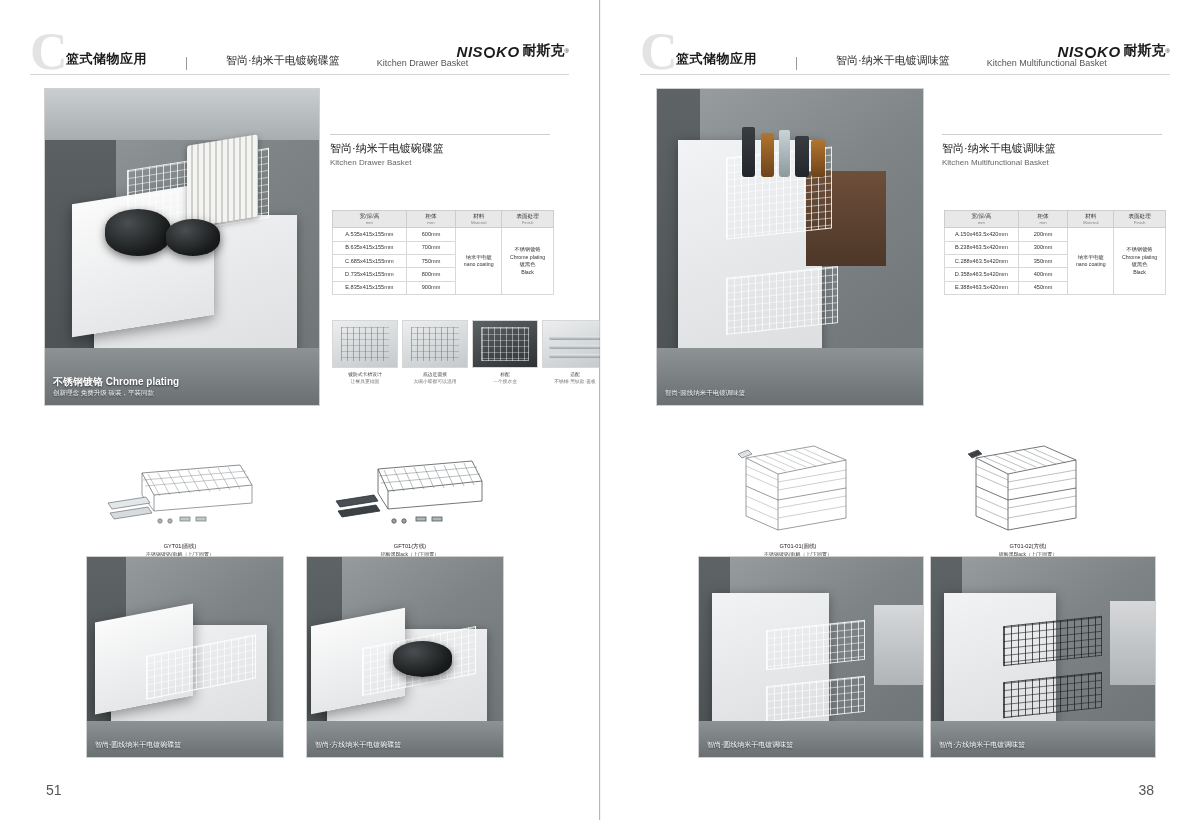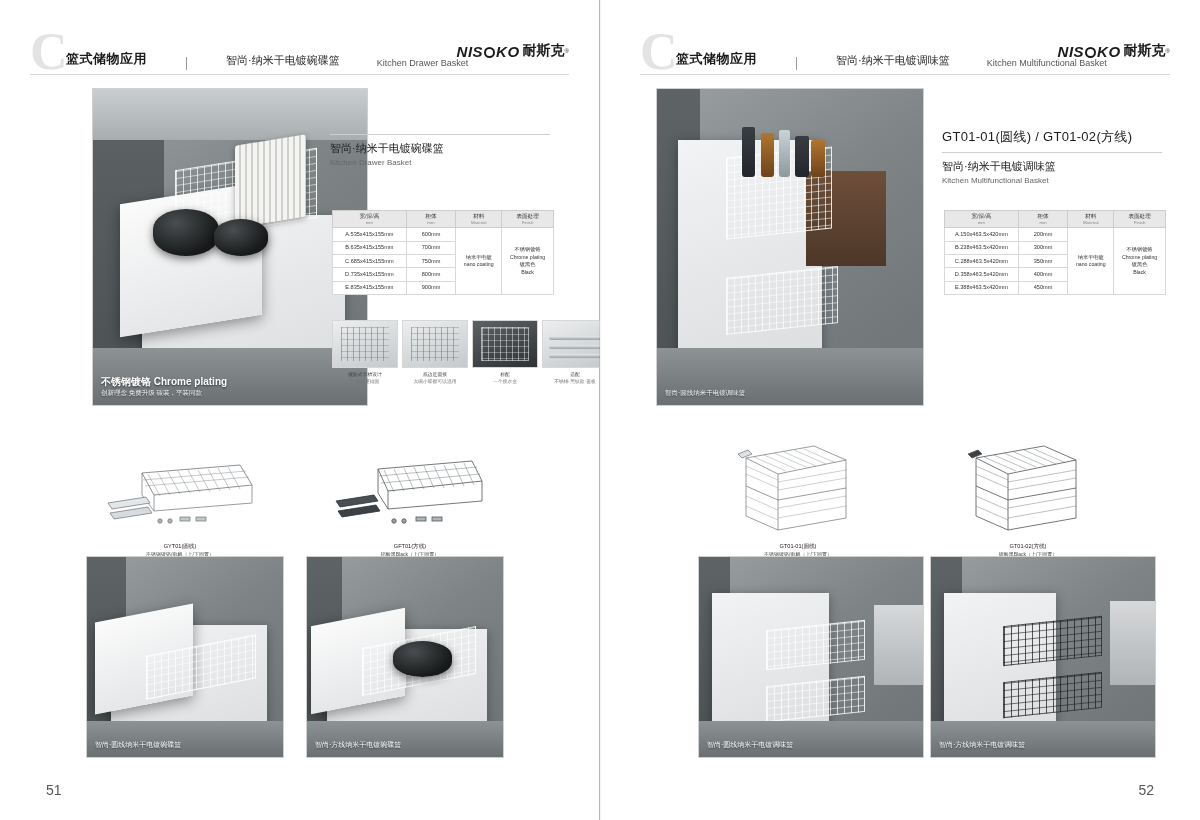--- a/index.html
+++ b/index.html
@@ -169,21 +169,21 @@
         <span class="logo-ni">NI</span>
         <span class="logo-ni">S</span>
         <span class="logo-dot"></span>
         <span class="logo-ni">KO</span>
         <span class="logo-cn">耐斯克</span>
         <span class="logo-tm">®</span>
       </div>
     </div>
     <div class="hdr-rule"></div>
 
-    <div class="hero" style="left:44px; top:88px; width:276px; height:318px;margin-left:48px;">
+    <div class="hero" style="left:44px; top:88px; width:276px; height:318px;">
       <div class="kbg">
         <div class="wall"></div>
         <div class="panel-l"></div>
         <div class="counter"></div>
         <div class="cabinet" style="left:18%; top:40%; width:74%; height:60%;"></div>
         <div class="drawerbox" style="left:10%; top:33%; width:52%; height:42%; transform:skewY(-9deg);"></div>
         <div class="wiregrid" style="left:30%; top:22%; width:52%; height:22%; transform:skewY(-9deg);"></div>
         <div class="plates" style="left:52%; top:16%; width:26%; height:26%; transform:skewY(-9deg);"></div>
         <div class="pot" style="left:22%; top:38%; width:24%; height:15%;"></div>
         <div class="pot" style="left:44%; top:41%; width:20%; height:12%;"></div>
@@ -426,21 +426,20 @@
         <div class="bottle" style="left:52%; top:15%; width:5%; height:13%;"></div>
         <div class="bottle amber" style="left:58%; top:16%; width:5%; height:12%;"></div>
         <div class="floor"></div>
       </div>
       <div class="ph-cap">
         <div class="sub">智尚·圆线纳米干电镀调味篮</div>
       </div>
     </div>
 
     <div class="prod-title" style="left:342px; top:128px; width:220px;">
-      <div class="pt-code">GT01-01(圆线) / GT01-02(方线)</div>
       <div class="pt-rule"></div>
       <div class="pt-cn">智尚·纳米干电镀调味篮</div>
       <div class="pt-en">Kitchen Multifunctional Basket</div>
     </div>
 
     <table class="spec" style="left:344px; top:210px; width:222px;">
       <thead>
         <tr>
           <th style="width:74px;">
             <span>宽/深/高</span>
@@ -581,17 +580,17 @@
              background-image:linear-gradient(to right, rgba(30,33,35,.8) 1px, transparent 1px),
                               linear-gradient(to bottom, rgba(30,33,35,.6) 1px, transparent 1px);"></div>
         <div class="wiregrid" style="left:32%; top:60%; width:44%; height:18%; transform:skewY(-6deg); border-color:rgba(40,44,46,.8);
              background-image:linear-gradient(to right, rgba(30,33,35,.8) 1px, transparent 1px),
                               linear-gradient(to bottom, rgba(30,33,35,.6) 1px, transparent 1px);"></div>
         <div class="floor"></div>
       </div>
       <div class="ph-cap">智尚·方线纳米干电镀调味篮</div>
     </div>
 
-    <div class="pageno r">52</div>
+    <div class="pageno r">38</div>
   </div>
 
   <div class="gutter-shadow"></div>
 </div>
 
 </body></html>

